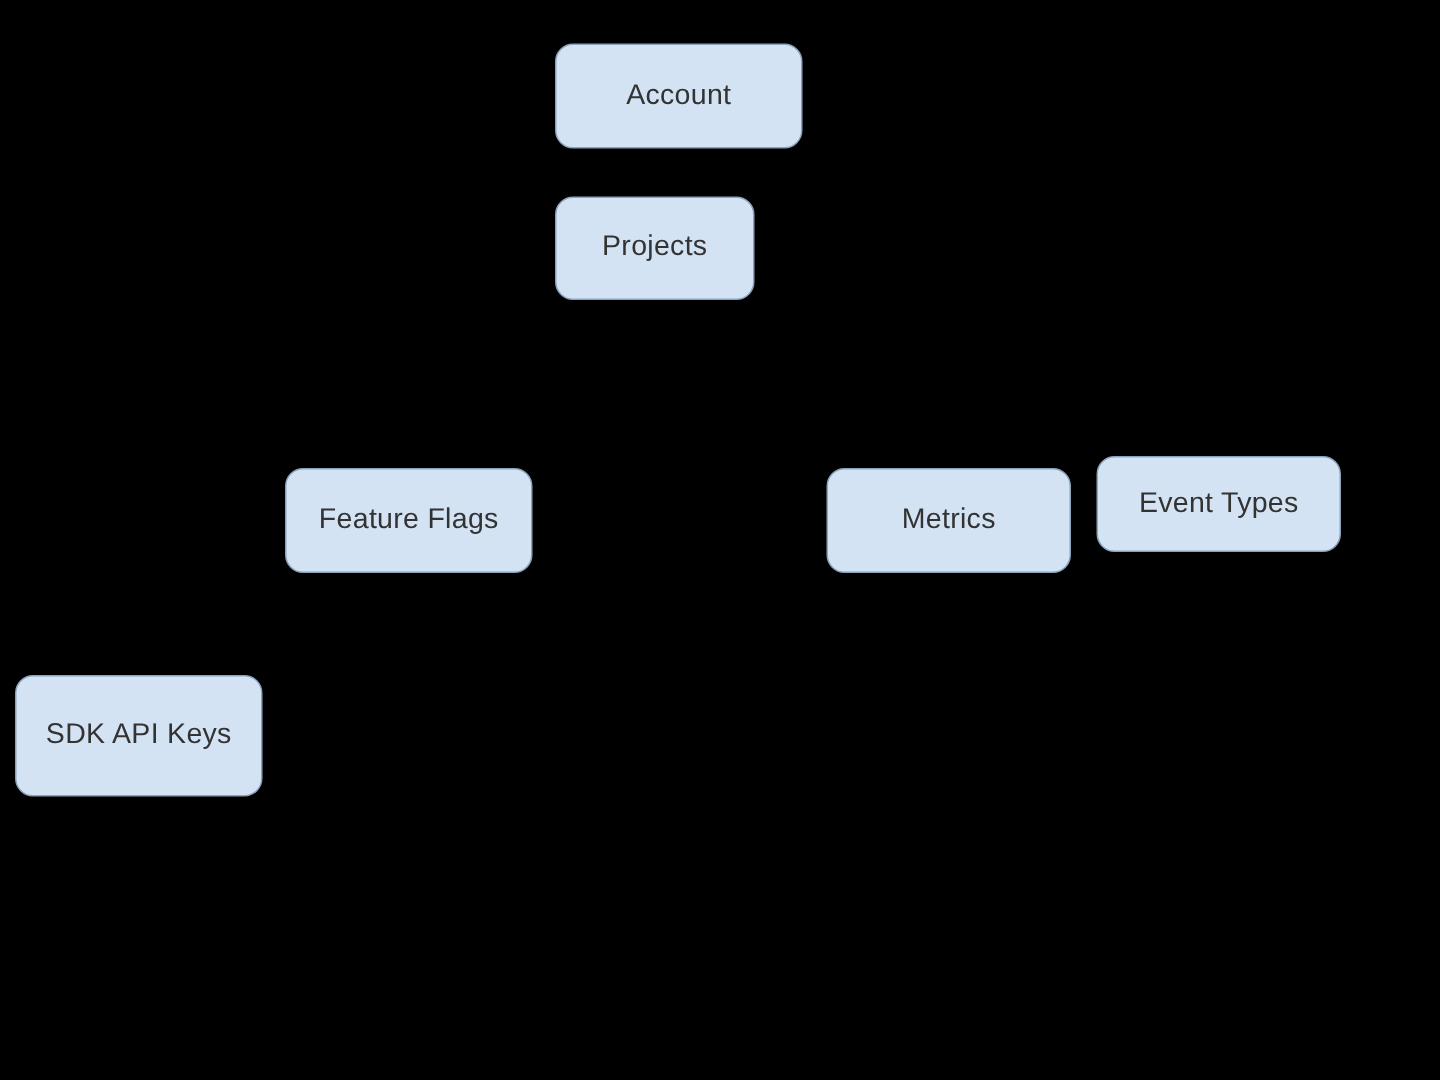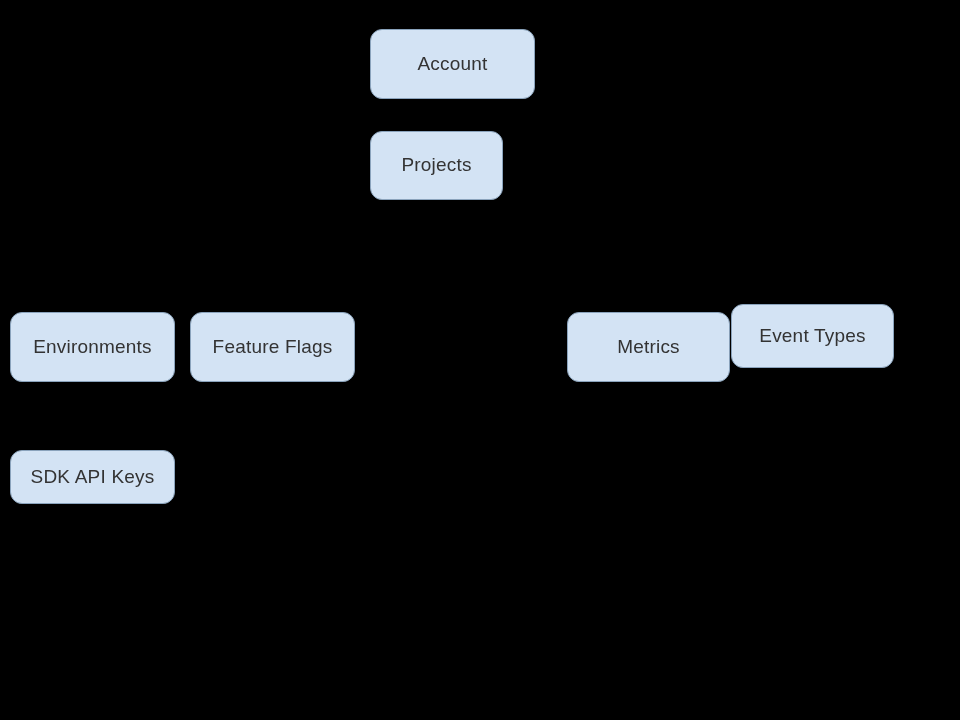--- a/index.html
+++ b/index.html
@@ -40,28 +40,25 @@
 </head>
 <body>
 
 <div class="canvas" style="background: rgb(0, 0, 0);">
     <div class="node" style="left: 370px; top: 29px; width: 165px; height: 70px; background: rgb(211, 227, 244); border-color: rgb(138, 163, 188); justify-content: center;">
       <span class="node-label" style="color: rgb(51, 51, 51);">Account</span>
     </div>
     <div class="node" style="left: 370px; top: 131px; width: 133px; height: 69px; background: rgb(211, 227, 244); border-color: rgb(138, 163, 188);">
       <span class="node-label" style="color: rgb(51, 51, 51);">Projects</span>
     </div>
-    <div class="node" style="left: 10px; top: 312px; width: 165px; height: 70px; background: rgb(211, 227, 244); border-color: rgb(138, 163, 188);">
-      <span class="node-label" style="color: rgb(51, 51, 51);">Environments</span>
-    </div>
     <div class="node" style="left: 190px; top: 312px; width: 165px; height: 70px; background: rgb(211, 227, 244); border-color: rgb(138, 163, 188);">
       <span class="node-label" style="color: rgb(51, 51, 51);">Feature Flags</span>
     </div>
-    <div class="node" style="left: 551px; top: 312px; width: 163px; height: 70px; background: rgb(211, 227, 244); border-color: rgb(138, 163, 188); margin-left: 16px;">
+    <div class="node" style="left: 551px; top: 312px; width: 163px; height: 70px; background: rgb(211, 227, 244); border-color: rgb(138, 163, 188);">
       <span class="node-label" style="color: rgb(51, 51, 51);">Metrics</span>
     </div>
     <div class="node" style="left: 731px; top: 304px; width: 163px; height: 64px; background: rgb(211, 227, 244); border-color: rgb(138, 163, 188);">
       <span class="node-label" style="color: rgb(51, 51, 51);">Event Types</span>
     </div>
-    <div class="node" style="left: 10px; top: 450px; width: 165px; height: 54px; background: rgb(211, 227, 244); border-color: rgb(138, 163, 188);">
+    <div class="node" style="left: 10px; top: 450px; width: 165px; height: 81px; background: rgb(211, 227, 244); border-color: rgb(138, 163, 188);">
       <span class="node-label" style="color: rgb(51, 51, 51);">SDK API Keys</span>
     </div>
   </div>
 
 </body></html>

